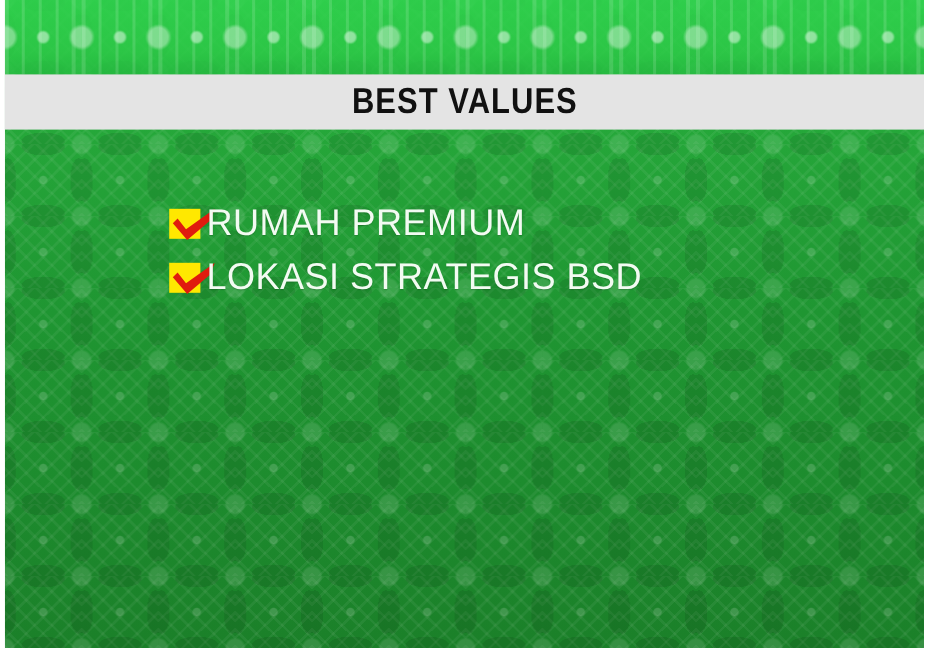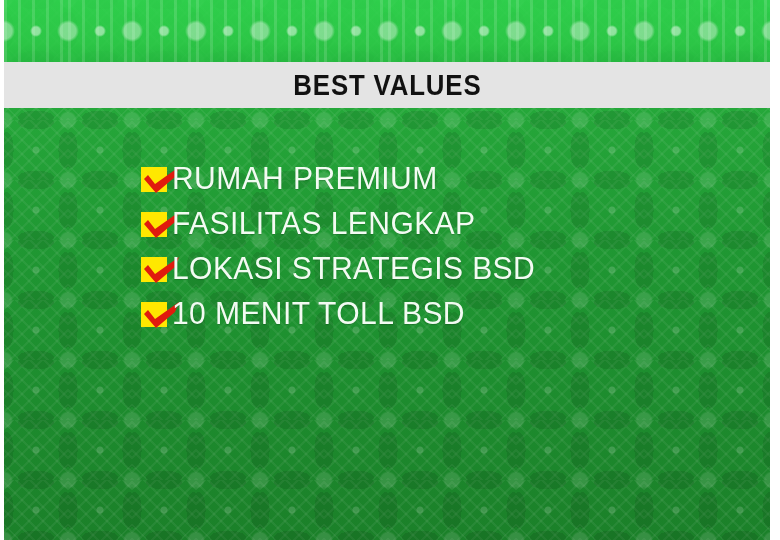--- a/index.html
+++ b/index.html
@@ -123,21 +123,21 @@
   .list {
     position: absolute;
     left: 140px;
     top: 156px;
     width: 630px;
   }
   .list-item {
     position: relative;
     height: 45px;
     display: flex;
-    align-items: center;
+    align-items: flex-end;
   }
   .bullet {
     position: relative;
     width: 34px;
     height: 30px;
     flex: 0 0 34px;
   }
   .bullet .sq {
     position: absolute;
     left: 1px;
@@ -189,46 +189,28 @@
     <div class="list-item">
       <span class="bullet">
         <span class="sq"></span>
         <svg class="check" viewBox="0 0 45 32">
           <path d="M4 15 L8 11 L15 20 L39 3 L35 13 L16 29 Z" fill="#e01b0e"></path>
         </svg>
       </span>
       <span class="item-text">RUMAH PREMIUM</span>
     </div>
 
-    <div class="list-item">
-      <span class="bullet">
-        <span class="sq"></span>
-        <svg class="check" viewBox="0 0 45 32">
-          <path d="M4 15 L8 11 L15 20 L39 3 L35 13 L16 29 Z" fill="#e01b0e"></path>
-        </svg>
-      </span>
-      <span class="item-text">FASILITAS LENGKAP</span>
-    </div>
 
     <div class="list-item">
       <span class="bullet">
         <span class="sq"></span>
         <svg class="check" viewBox="0 0 45 32">
           <path d="M4 15 L8 11 L15 20 L39 3 L35 13 L16 29 Z" fill="#e01b0e"></path>
         </svg>
       </span>
       <span class="item-text">LOKASI STRATEGIS BSD</span>
     </div>
 
 
-    <div class="list-item">
-      <span class="bullet">
-        <span class="sq"></span>
-        <svg class="check" viewBox="0 0 45 32">
-          <path d="M4 15 L8 11 L15 20 L39 3 L35 13 L16 29 Z" fill="#e01b0e"></path>
-        </svg>
-      </span>
-      <span class="item-text">10 MENIT TOLL BSD</span>
-    </div>
 
 
   </div>
 </div>
 
 </body></html>

